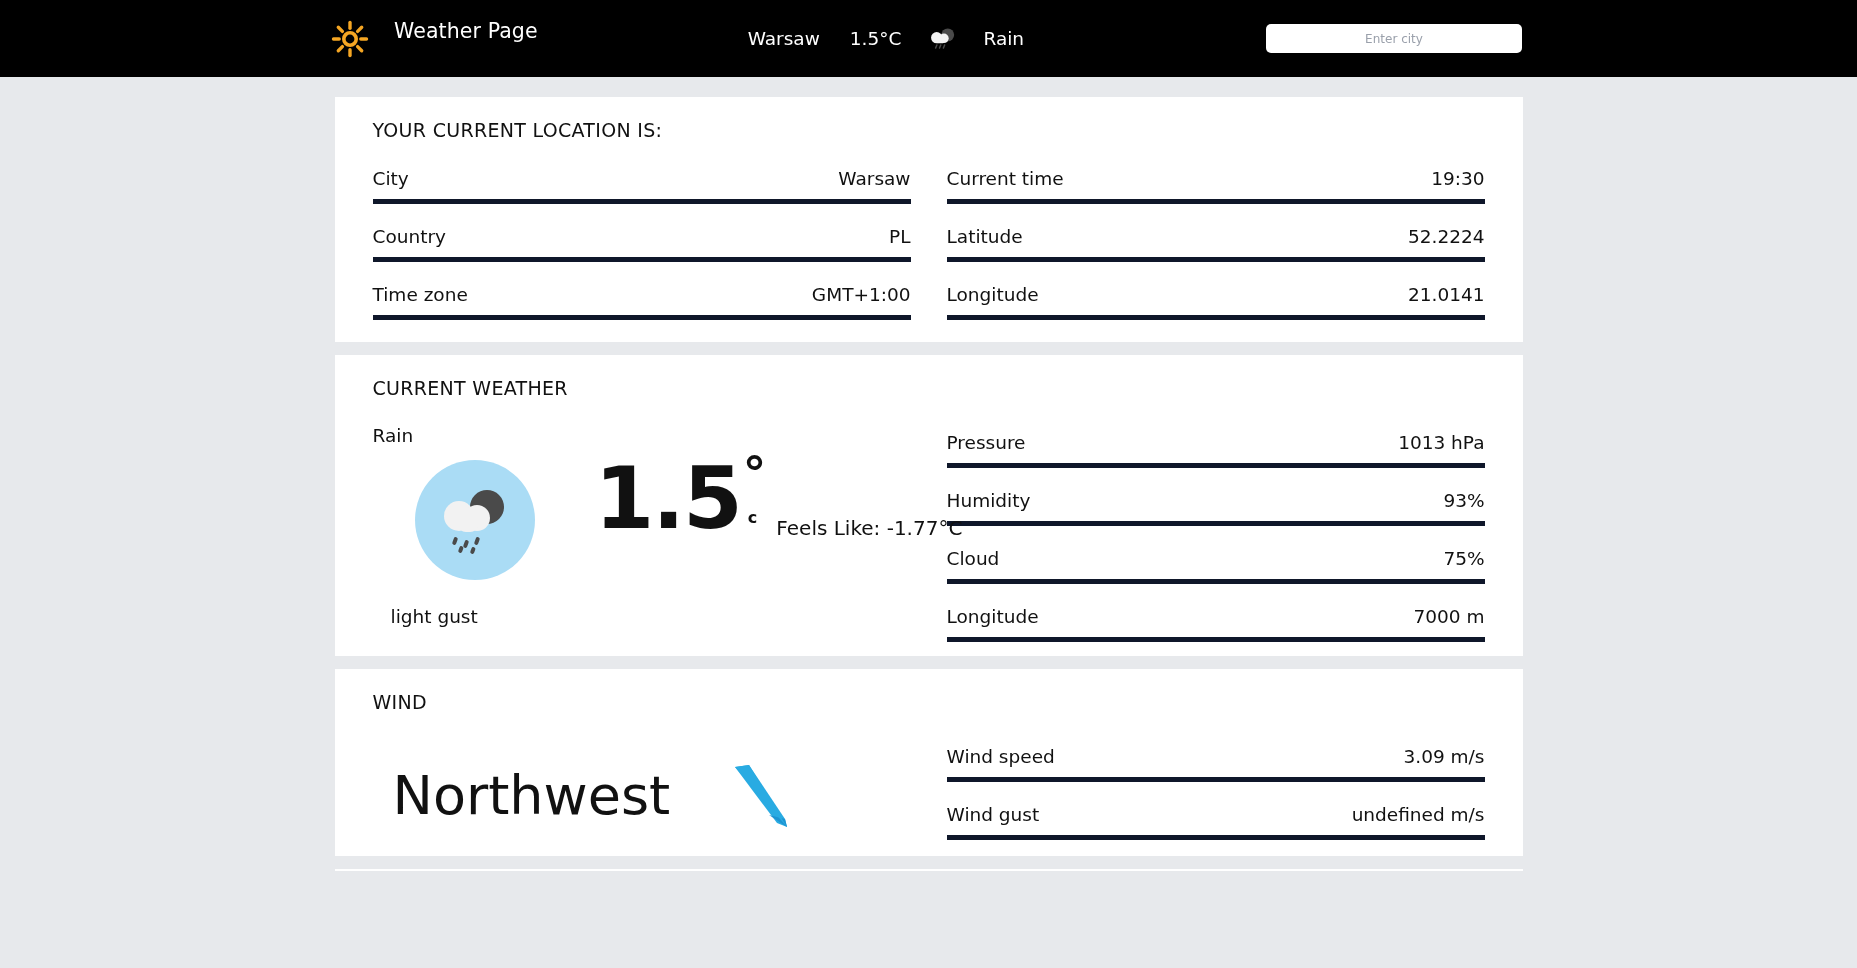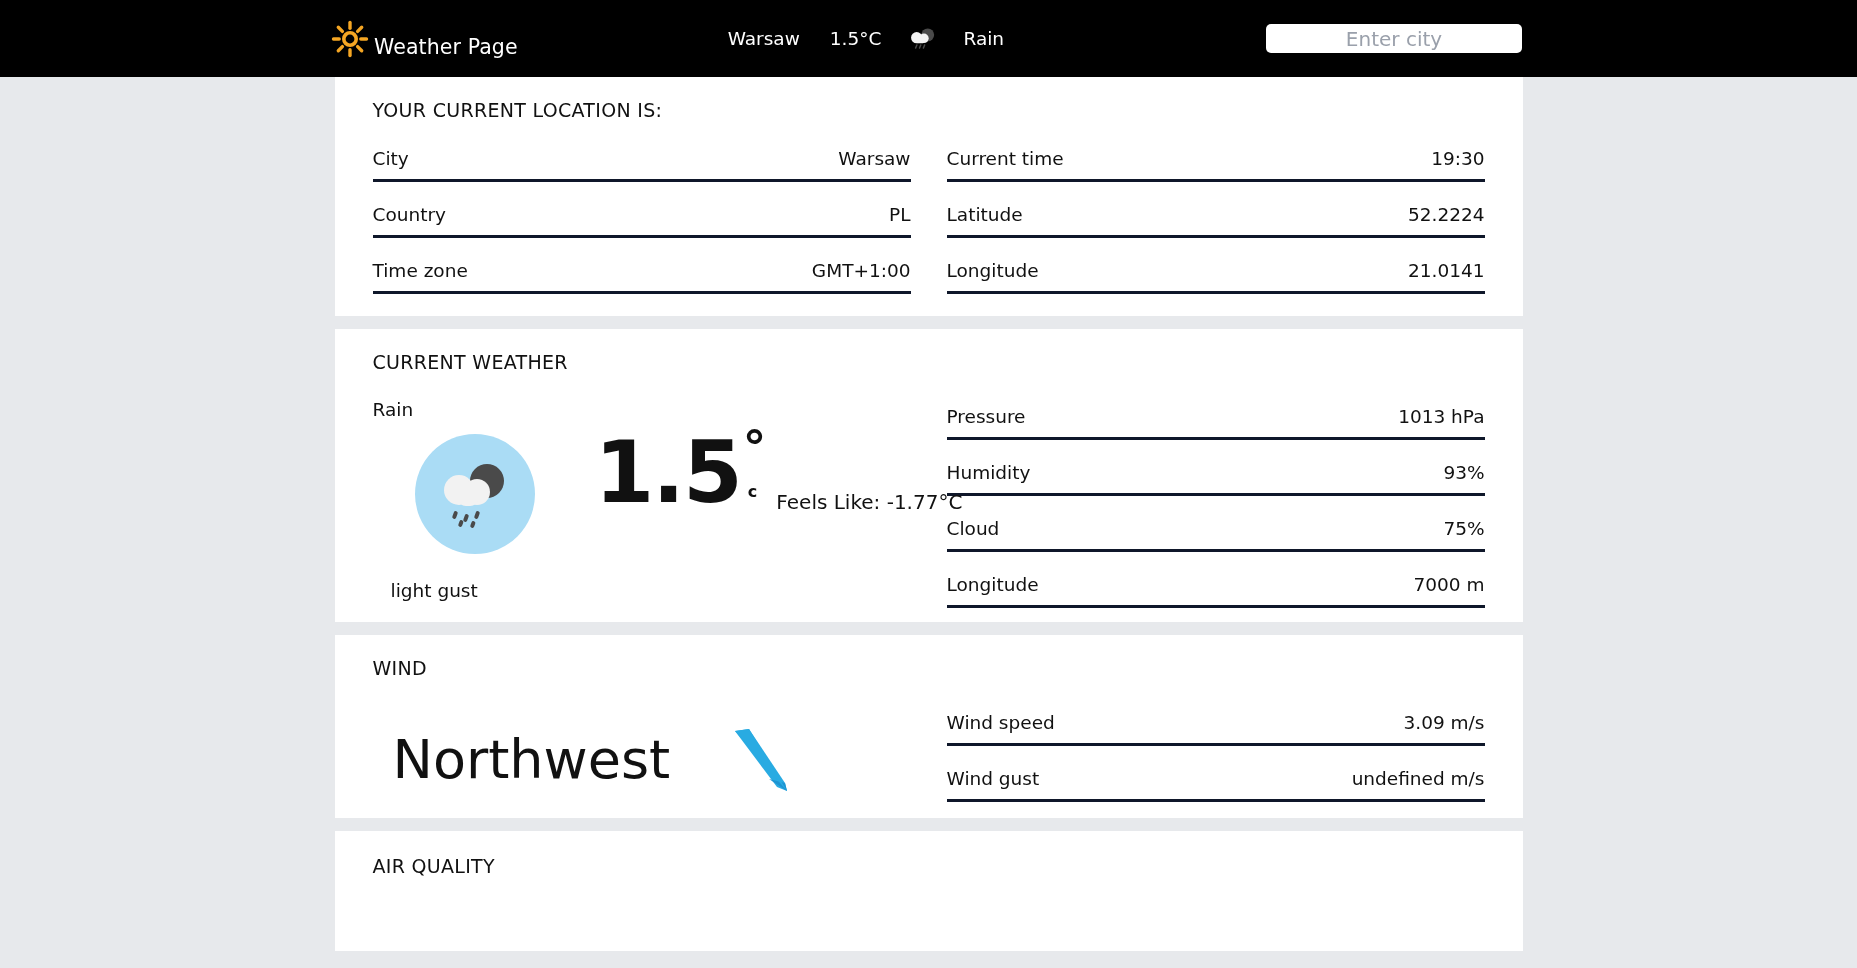--- a/index.html
+++ b/index.html
@@ -19,22 +19,22 @@
   .navbar {
     height: 77px;
     background: #000000;
     display: flex;
     align-items: center;
     position: relative;
     width: 100%;
   }
   .brand {
     display: flex;
-    align-items: flex-end;
-    gap: 4px;
+    align-items: flex-start;
+    gap: 24px;
     margin-left: 330px;
   }
   .sun-icon { width: 40px; height: 40px; display: block; }
   .brand-title {
     color: #ffffff;
     font-size: 20.5px;
     font-weight: 400;
     letter-spacing: 0.1px;
     white-space: nowrap;
   }
@@ -57,31 +57,32 @@
   }
   .nav-search {
     width: 256px;
     height: 29px;
     border: none;
     border-radius: 5px;
     background: #ffffff;
     outline: none;
     text-align: center;
     font-family: "DejaVu Sans", "Liberation Sans", sans-serif;
-    font-size: 20px;
+    font-size: 12px;
     color: #333;
     padding: 0 8px;
   }
   .nav-search::placeholder { color: #9aa0ab; opacity: 1; }
 
   
   .page {
     width: 100%;
-    height: 891px;
+    height: 794px;
     overflow: hidden;
+    padding-top: 20px;
   }
   .card {
     width: 1188px;
     margin: 0 auto 13px auto;
     background: #ffffff;
     padding: 26px 20px 18px 20px;
     display: flex;
     flex-wrap: wrap;
   }
   .card-inner {
@@ -93,21 +94,21 @@
     padding-left: 18px;
     padding-right: 18px;
   }
   .col-left { padding-left: 18px; }
 
   
   .row {
     display: flex;
     justify-content: space-between;
     align-items: baseline;
-    border-bottom: 3px solid #0f172a;
+    border-bottom: 5px solid #0f172a;
     padding: 6px 0 7px 0;
     margin-bottom: 15px;
     font-size: 18.5px;
     line-height: 1.35;
   }
   .row:last-child { margin-bottom: 0; }
   .row .k { color: #111; }
   .row .v { color: #111; text-align: right; }
 
   

